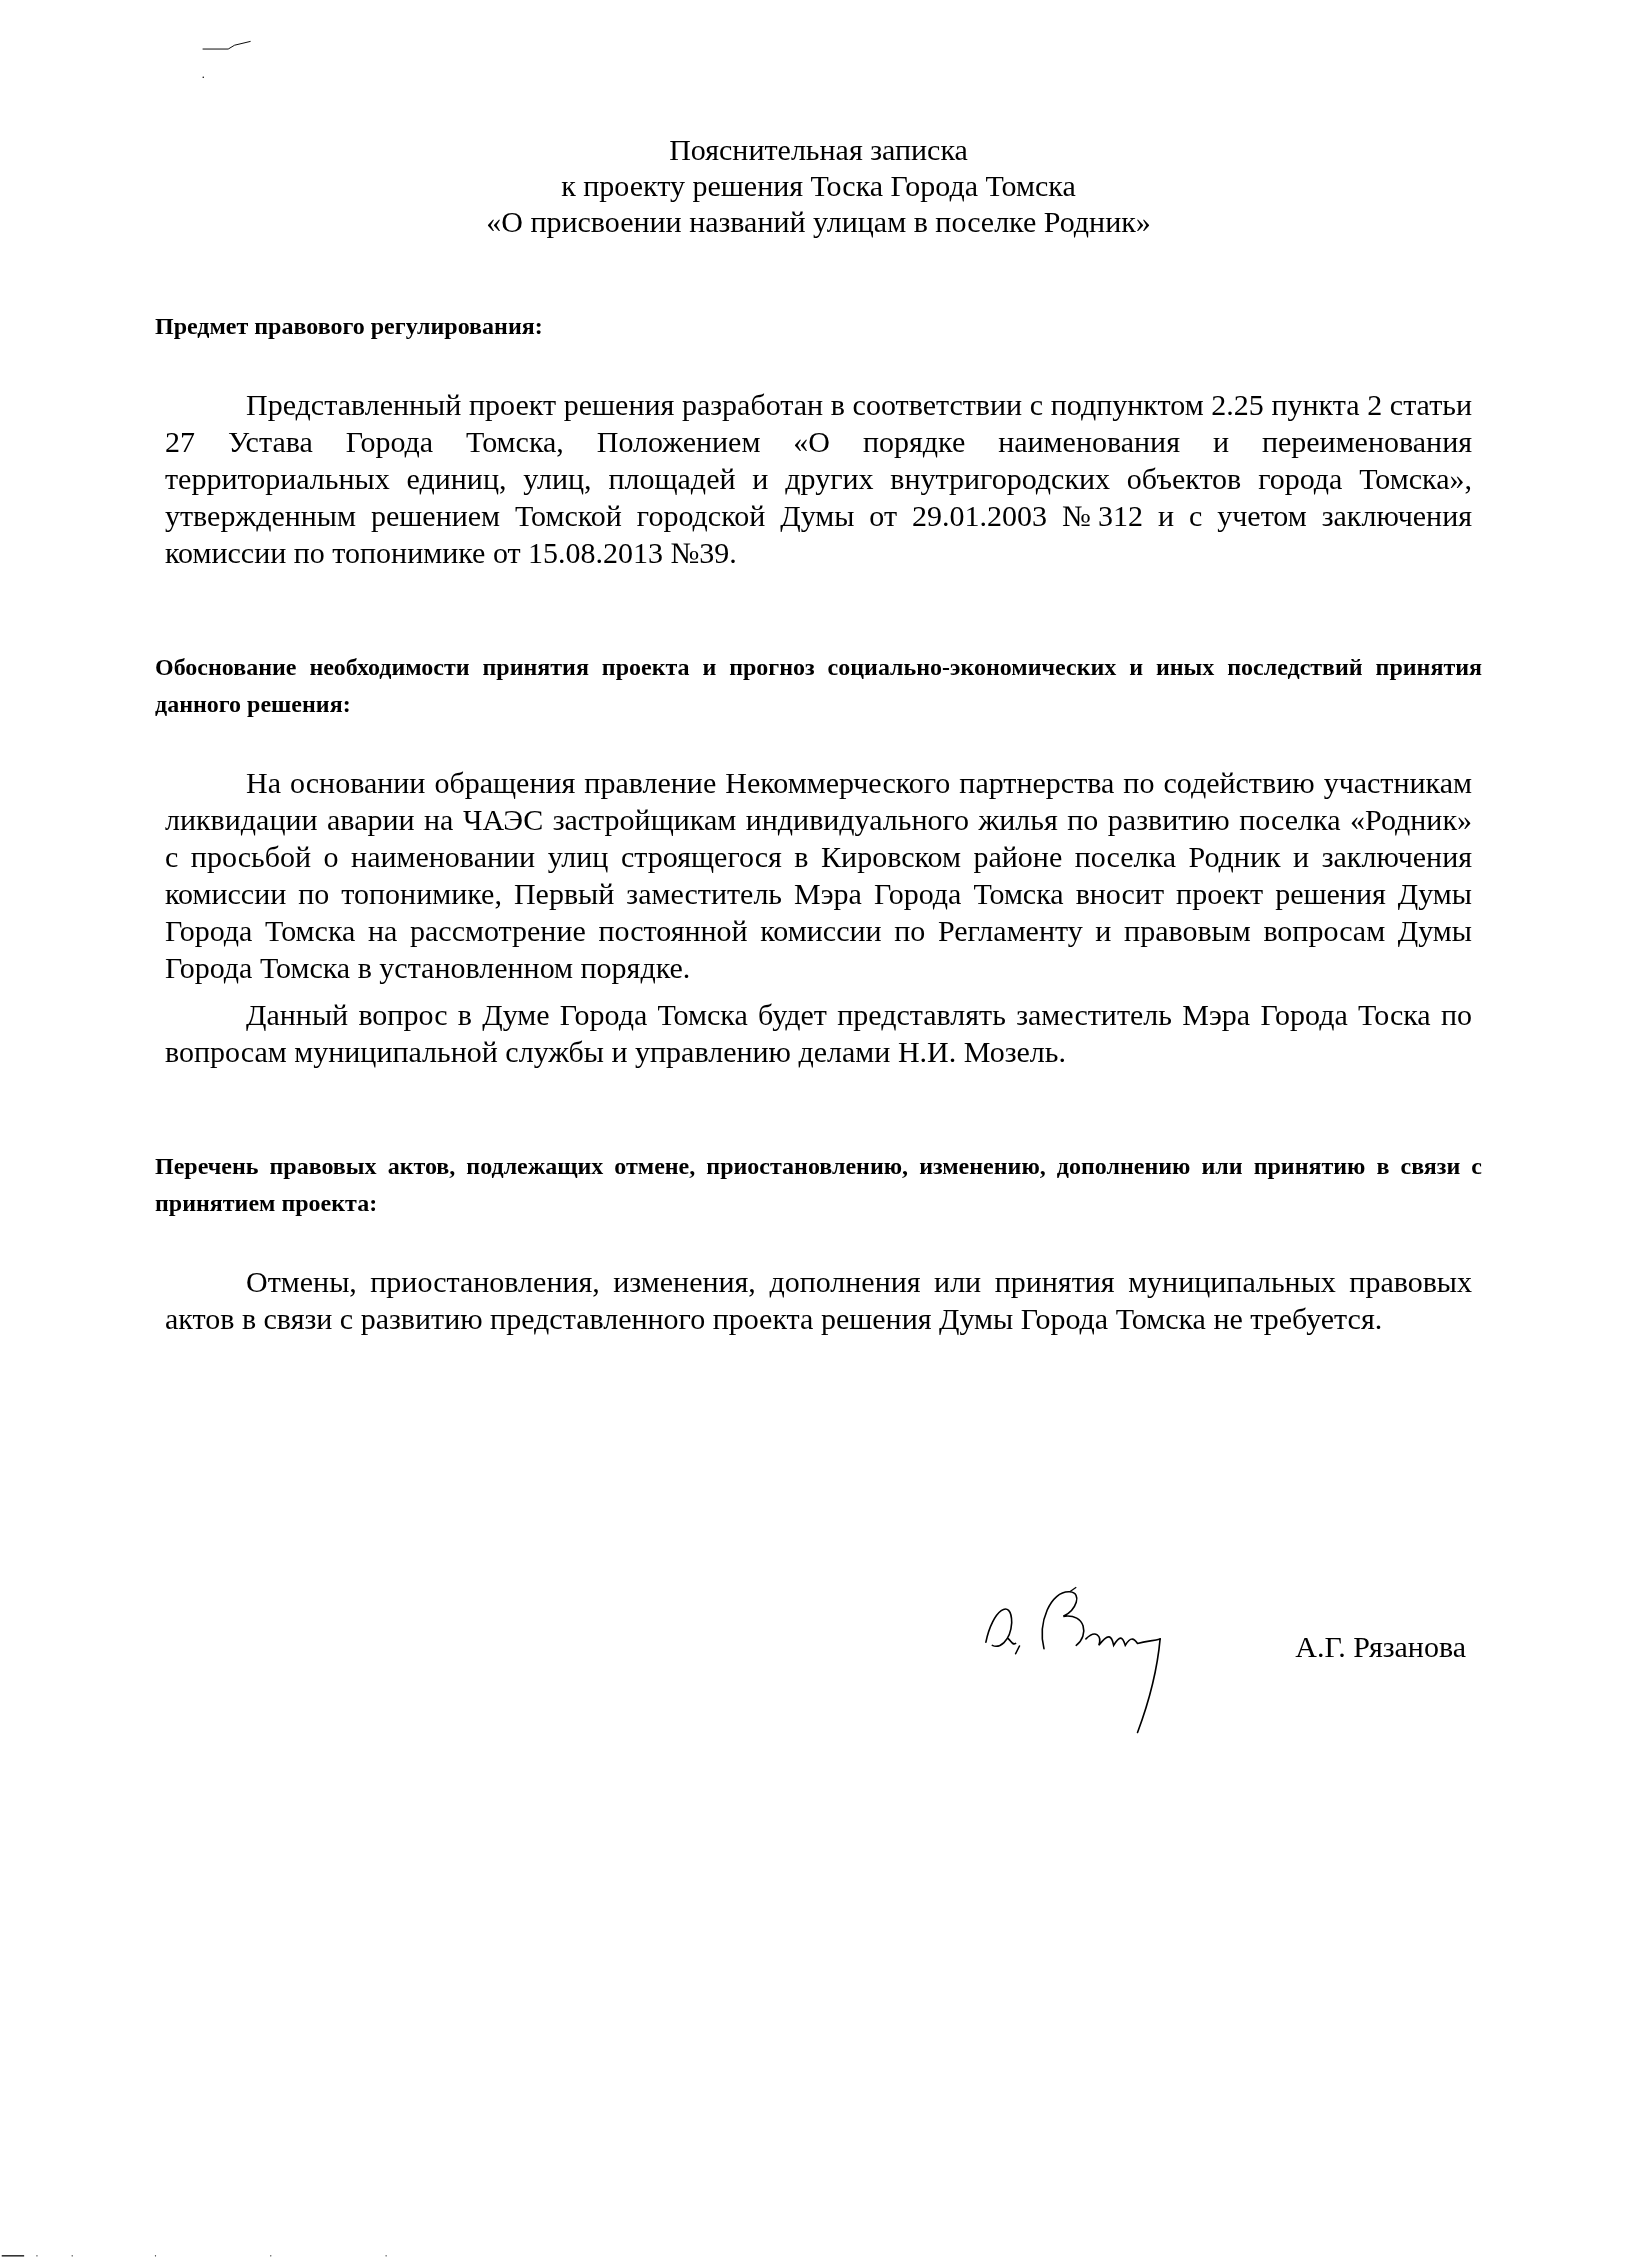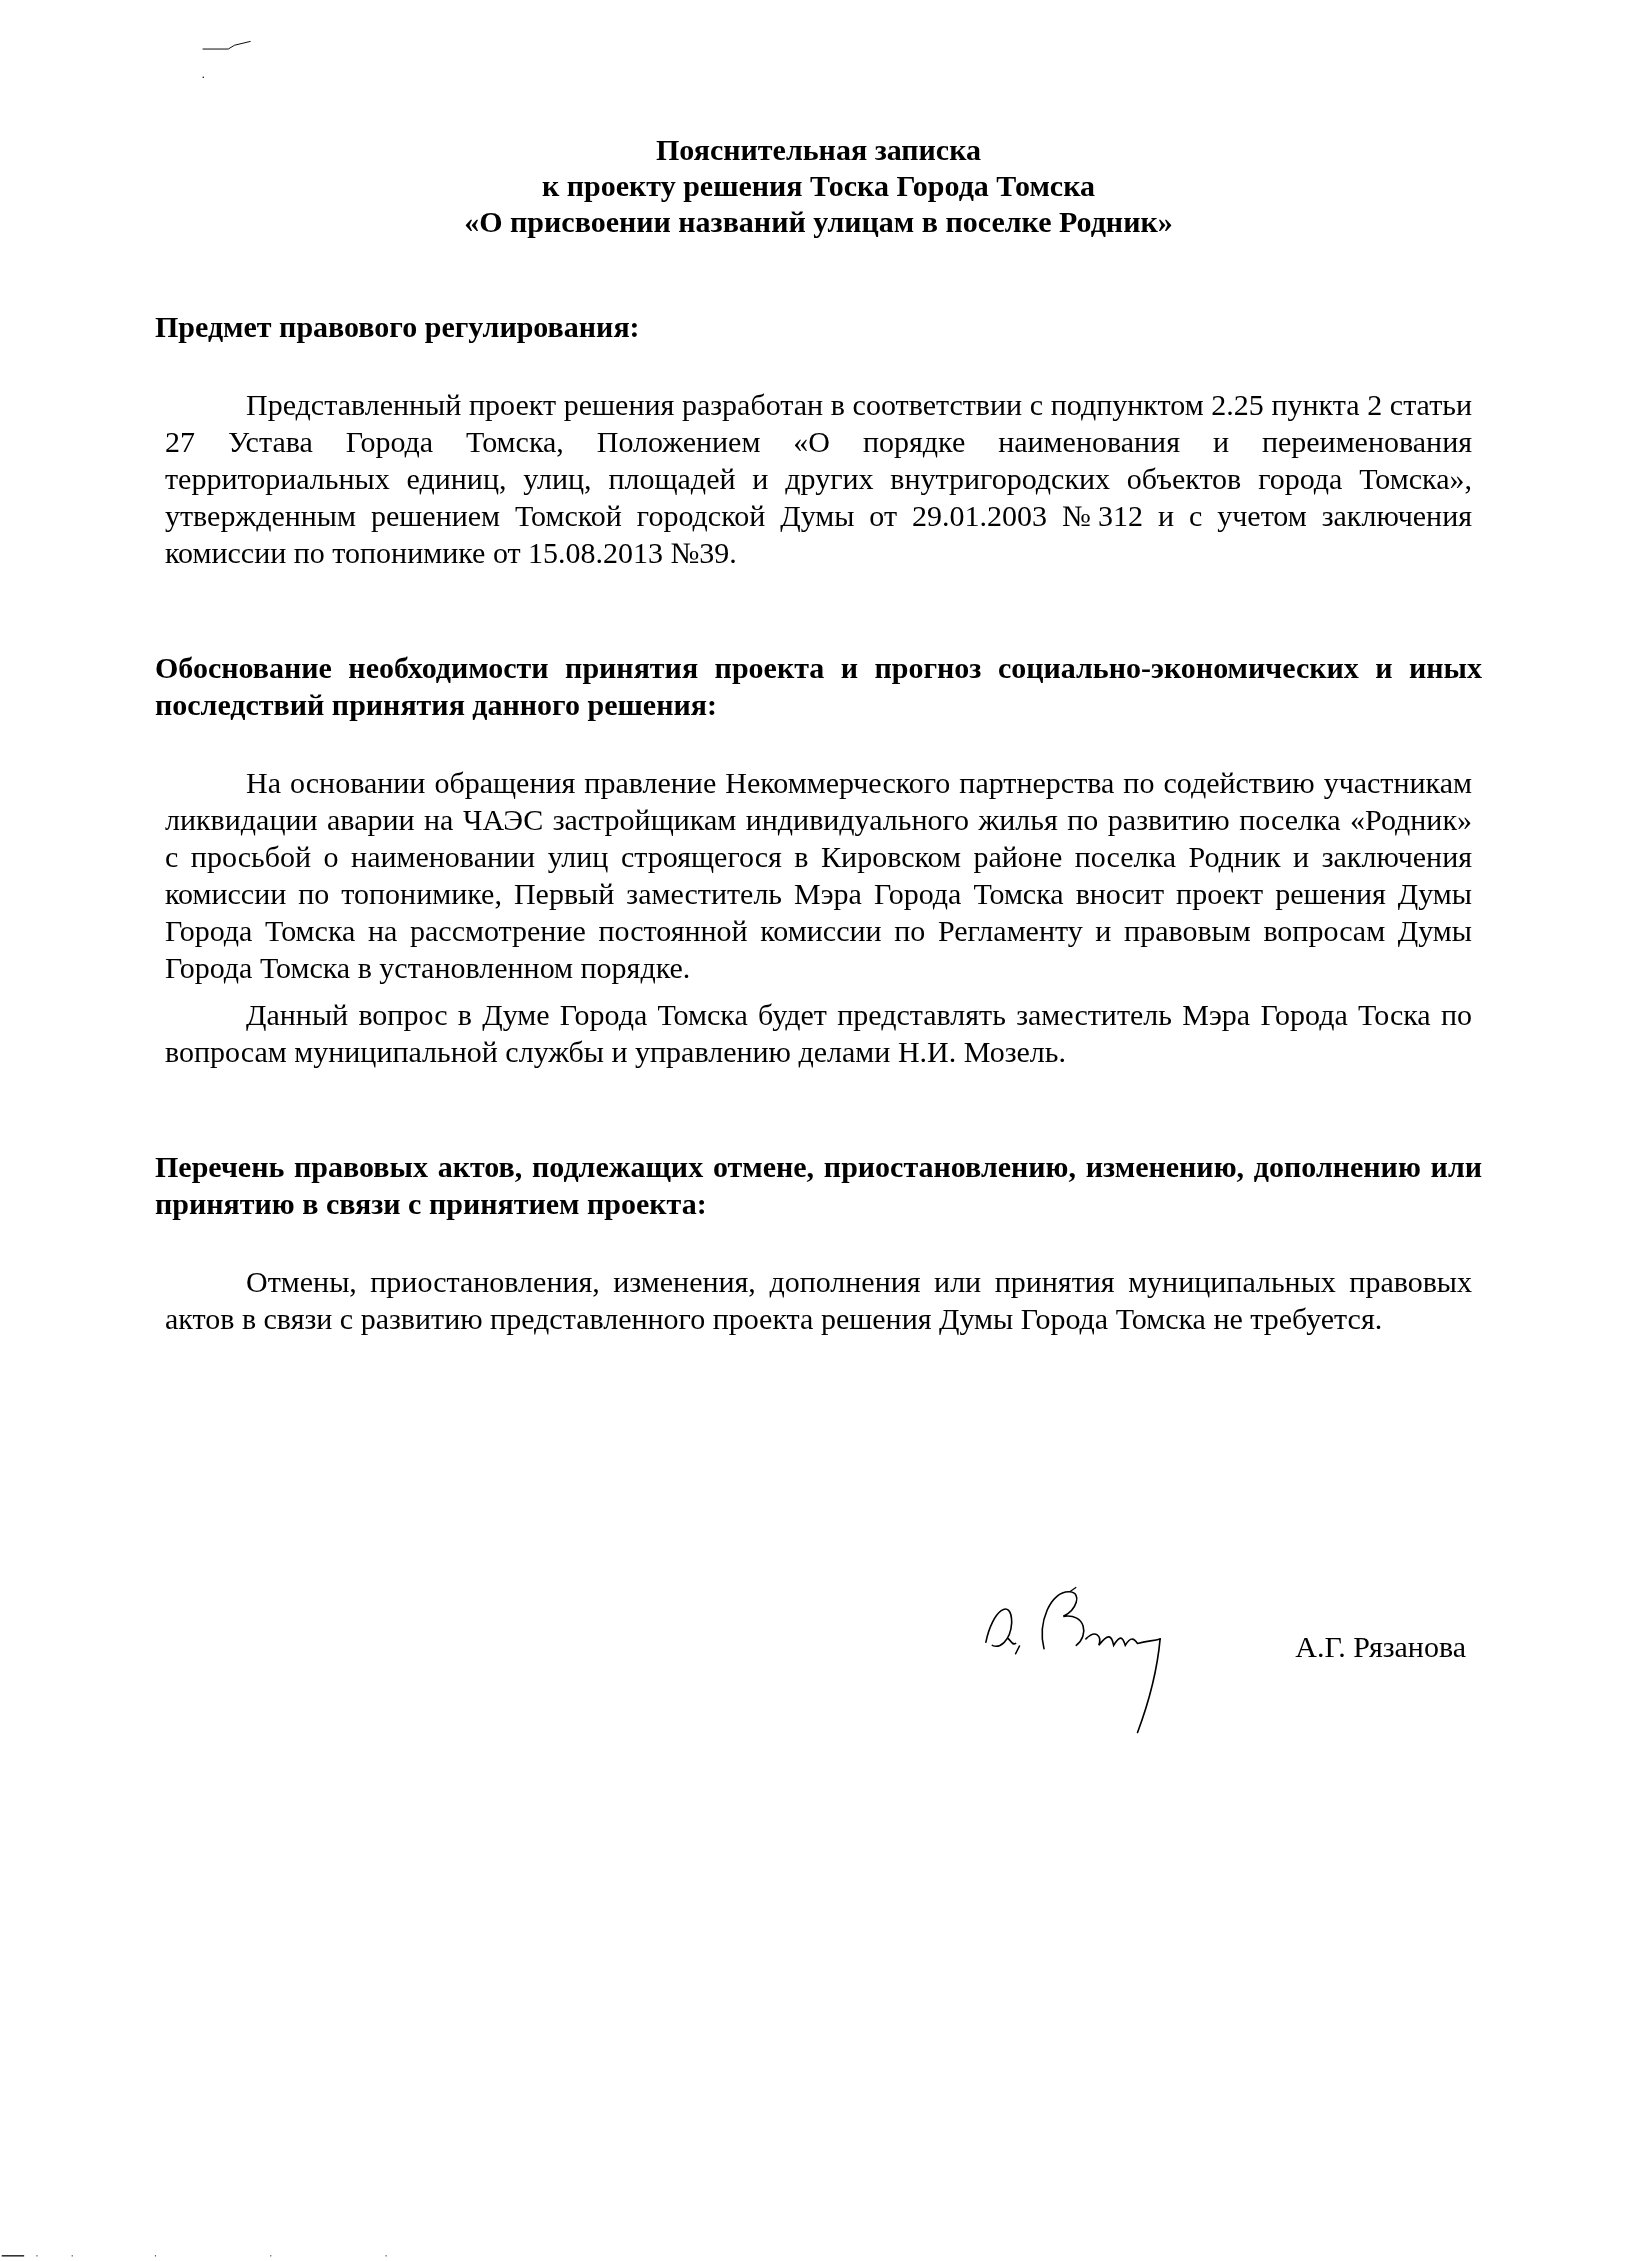--- a/index.html
+++ b/index.html
@@ -6,27 +6,27 @@
   body {
     width: 1643px; height: 2261px; position: relative; overflow: hidden;
     font-family: "Liberation Serif", "DejaVu Serif", serif;
     color: #000000;
   }
   .page { position: absolute; left: 0; top: 0; width: 1643px; height: 2261px; }
   .content {
     position: absolute; left: 155px; top: 132px; width: 1327px;
     font-size: 30px; line-height: 37px;
   }
-  .title-block { text-align: center; font-weight: bold; font-size: 30px; line-height: 36px; }
+  .title-block { text-align: center; font-weight: normal; font-size: 30px; line-height: 36px; }
   .title-line { display: block; }
   .section-heading { font-weight: bold; text-align: justify; }
   .para {
     text-align: justify; text-indent: 81px; margin: 10px;
   }
-  h2 { margin: 0; font-size: 30px; line-height: 37px; }
+  h2 { margin: 0; font-size: 24px; line-height: 37px; }
   .gap-1 { height: 68px; }
   .gap-2 { height: 31px; }
   .gap-3 { height: 68px; }
   .signature {
     position: absolute; left: 155px; top: 1578px; width: 1327px; height: 167px;
     font-size: 30px; line-height: 37px;
   }
   .sig-left { position: absolute; left: 0; top: 0; }
   .sig-name { position: absolute; right: 16px; top: 50px; }
   .sig-scribble { position: absolute; left: 818px; top: 6.4px; width: 271px; height: 155px; }

